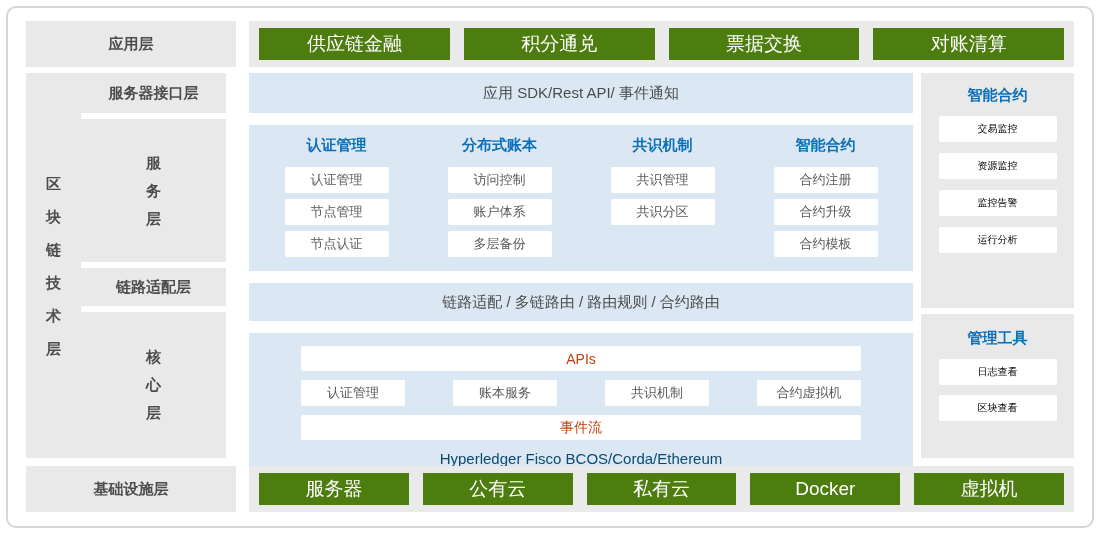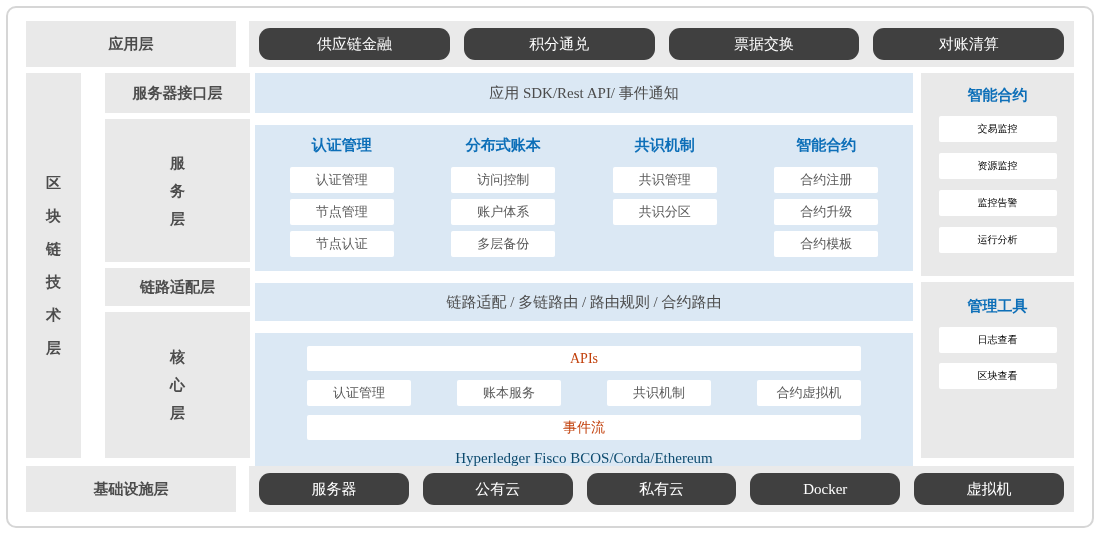--- a/index.html
+++ b/index.html
@@ -6,43 +6,43 @@
   html, body { background: #fff; }
   body {
     font-family: "Liberation Sans", "DejaVu Sans", sans-serif;
     width: 1100px; height: 534px; position: relative; overflow: hidden;
   }
   .frame {
     position: absolute; inset: 6px;
     border: 2px solid #d6d6d6; border-radius: 10px;
     background: #fff;
     padding: 13px 18px 14px 18px;
-    display: flex; flex-direction: column; font-family: Liberation Serif, serif;
+    display: flex; flex-direction: column;
   }
   .row { display: flex; }
   .top-row, .bottom-row { height: 46px; flex: 0 0 auto; }
   .top-row { margin-bottom: 6px; }
   .main-row { flex: 1 1 auto; margin-bottom: 8px; min-height: 0; }
   .label-box {
     background: #e9e9e9; color: #4c4c4c; font-weight: bold; font-size: 15px;
     display: flex; align-items: center; justify-content: center;
   }
   .label-wide { width: 210px; margin-right: 13px; flex: 0 0 auto; }
   .strip {
     flex: 1 1 auto; background: #eaeaea;
     display: flex; gap: 14px; padding: 7px 10px; align-items: stretch;
   }
   .blue-btn {
-    flex: 1 1 0; background: #404040; color: #fff; font-size: 15px;
+    flex: 1 1 0; background: #4d7c0f; color: #fff; font-size: 19px;
     display: flex; align-items: center; justify-content: center;
-    border-radius: 11px;
+    border-radius: 0;
   }
   
-  .col-tech { width: 55px; margin-right: 24px; flex: 0 0 auto; }
-  .col-labels { width: 145px; margin-right: 5px; flex: 0 0 auto;
+  .col-tech { width: 55px; margin-right: 0; flex: 0 0 auto; }
+  .col-labels { width: 145px; margin-right: 23px; flex: 0 0 auto;
     display: flex; flex-direction: column; gap: 6px; }
   .col-content { flex: 1 1 auto; margin-right: 8px;
     display: flex; flex-direction: column; gap: 12px; min-width: 0; }
   .col-right { width: 153px; flex: 0 0 auto;
     display: flex; flex-direction: column; gap: 6px; }
   .h-interface { height: 40px; flex: 0 0 auto; }
   .h-service { flex: 1 1 auto; }
   .h-link { height: 38px; flex: 0 0 auto; }
   .h-core { height: 146px; flex: 0 0 auto; }
   .vtext { width: 1.05em; word-break: break-all; text-align: center; }
@@ -66,21 +66,21 @@
     background: #fff; color: #c2410c; font-size: 14px; height: 25px;
     border-radius: 2px; display: flex; align-items: center; justify-content: center;
     flex: 0 0 auto;
   }
   .core-modules { display: flex; justify-content: space-between; margin: 9px 0; }
   .core-modules .white-chip { margin-bottom: 0; }
   .platforms { text-align: center; color: #0c4a6e; font-size: 15px; margin-top: 10px; }
   
   .gray-panel { background: #e9e9e9; display: flex; flex-direction: column; align-items: center; }
   .gp-top { flex: 1 1 auto; padding-top: 13px; }
-  .gp-bottom { height: 176px; flex: 0 0 auto; padding-top: 15px; }
+  .gp-bottom { height: 144px; flex: 0 0 auto; padding-top: 15px; }
   .gp-header { color: #0d6fb8; font-weight: bold; font-size: 15px; margin-bottom: 11px; }
   .gp-chip {
     background: #fff; color: #000000; font-size: 10px;
     width: 118px; height: 26px; border-radius: 2px;
     display: flex; align-items: center; justify-content: center;
     margin-bottom: 11px; flex: 0 0 auto;
   }
   .gp-bottom .gp-chip { margin-bottom: 10px; }
 </style>
 </head>

